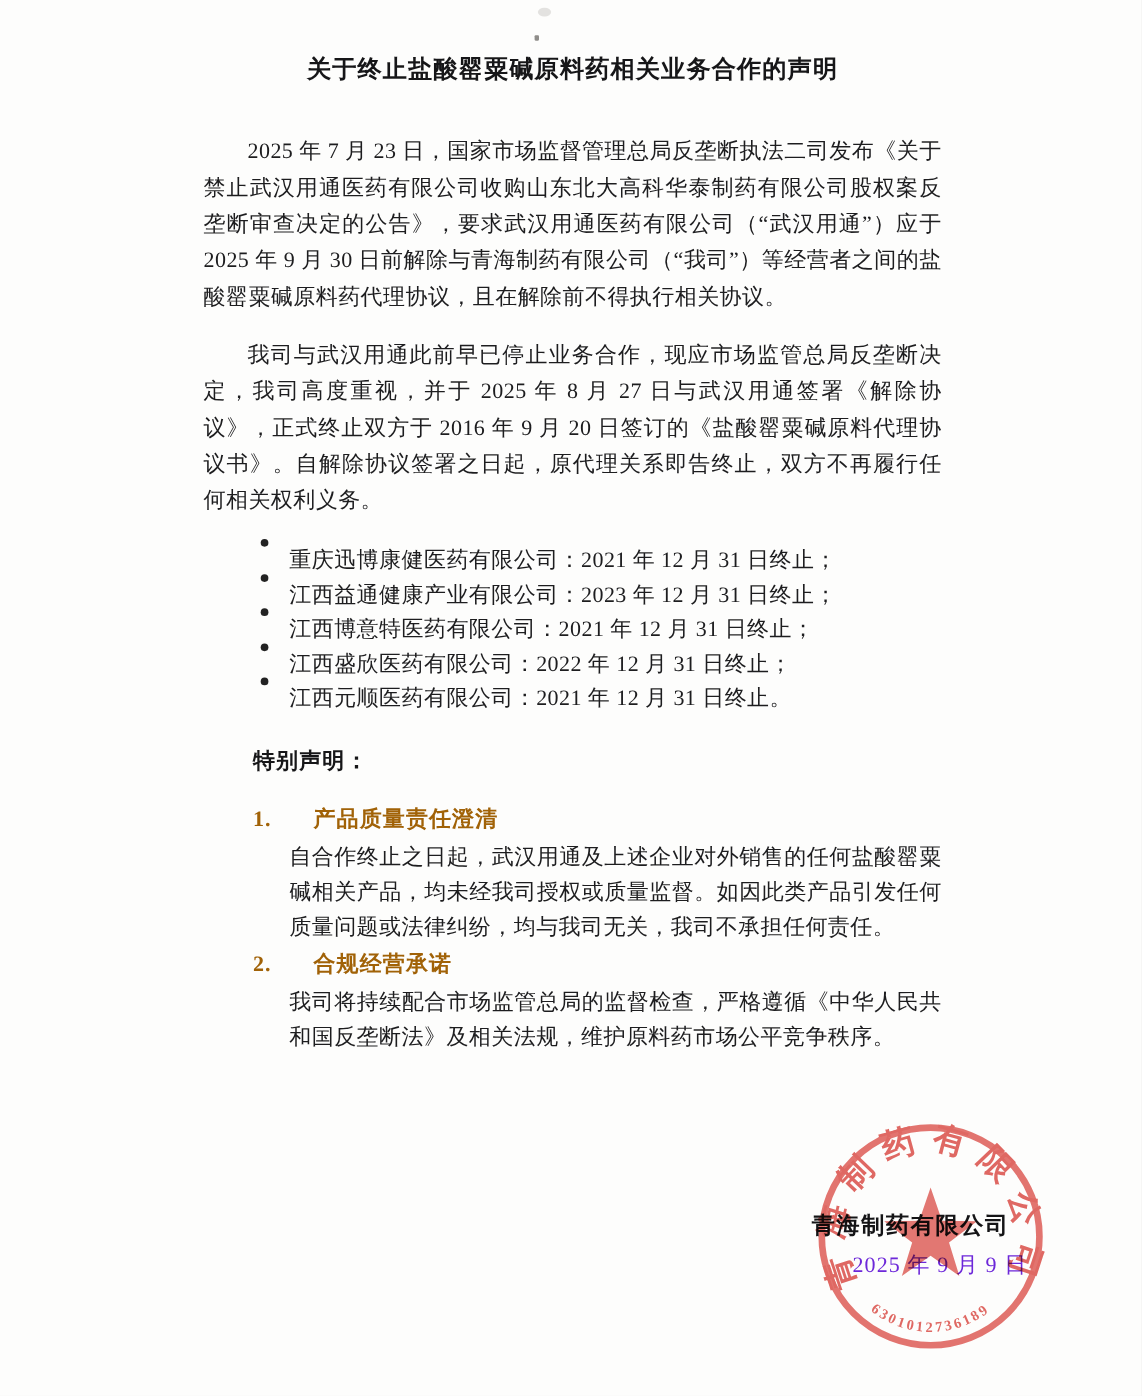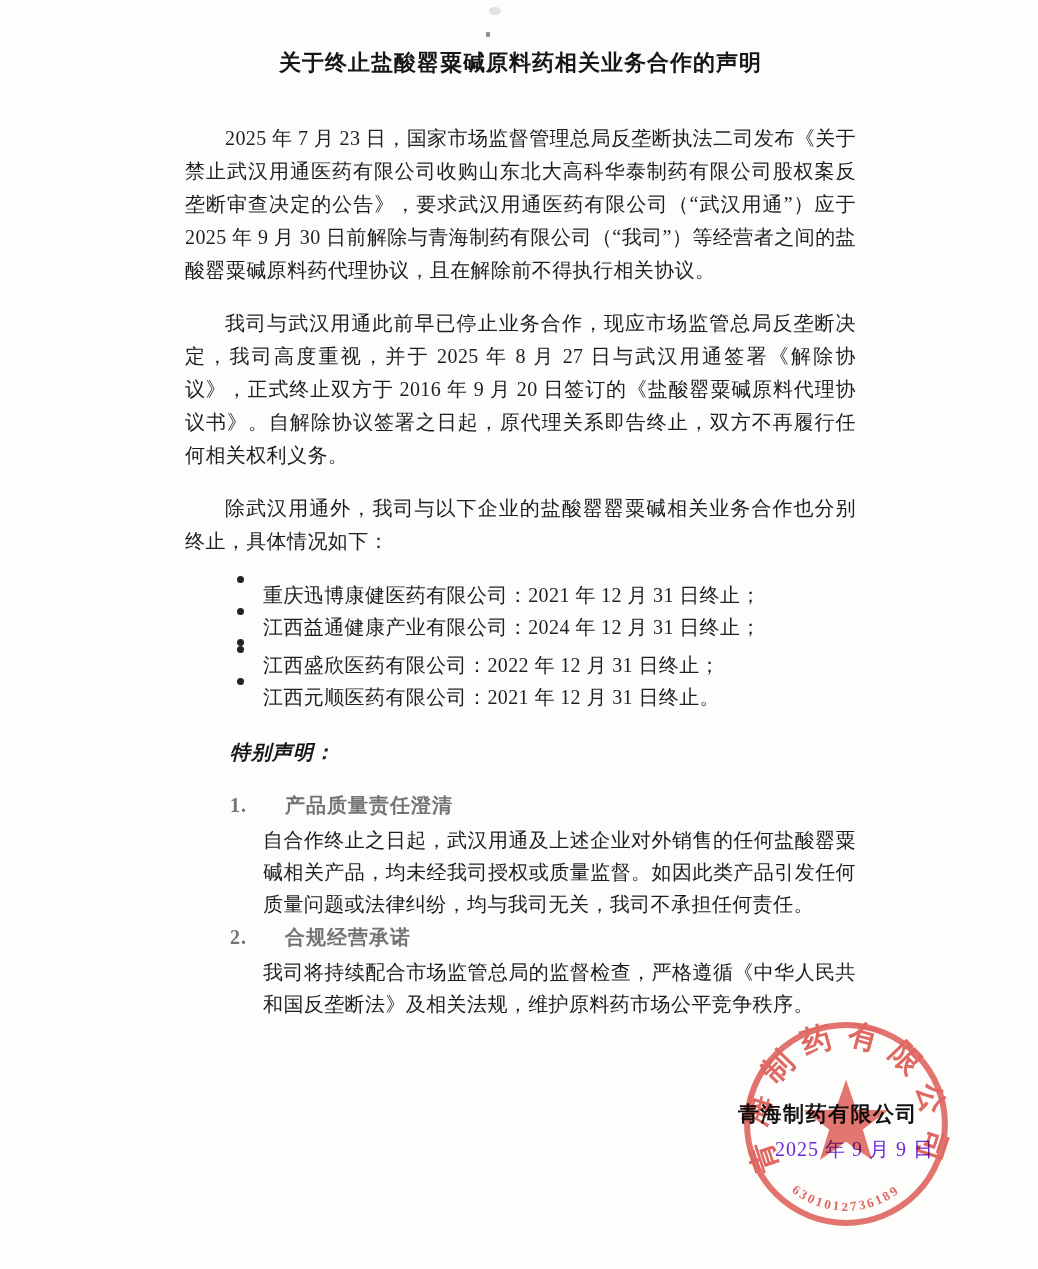--- a/index.html
+++ b/index.html
@@ -55,31 +55,30 @@
     margin-right:19px;
     position:relative; top:-4px;
   }
   .special-heading{
     font-family:"Liberation Sans", sans-serif;
     font-weight:bold;
     font-size:20px;
     letter-spacing:1px;
     color:#161618;
     margin:26px 0 0 45px;
-    font-style:italic;
   }
   .numbered-item{ margin-top:26px; }
   .numbered-item + .numbered-item{ margin-top:4px; }
   .item-head{
     padding-left:45px;
     font-family:"Liberation Sans", sans-serif;
     font-weight:bold;
     font-size:20px;
     letter-spacing:1px;
-    color:#737373;
+    color:#a16207;
   }
   .item-num{
     display:inline-block;
     width:55px;
     font-family:"Liberation Serif", serif;
     font-weight:bold;
   }
   .item-body{
     margin:5px 0 0 78px;
     font-size:20px;
@@ -136,33 +135,33 @@
 
   <div class="speck-1"></div>
   <div class="speck-2"></div>
 
   <div class="content">
 
     <h1 class="doc-title">关于终止盐酸罂粟碱原料药相关业务合作的声明</h1>
 
     <p class="para">2025 年 7 月 23 日，国家市场监督管理总局反垄断执法二司发布《关于禁止武汉用通医药有限公司收购山东北大高科华泰制药有限公司股权案反垄断审查决定的公告》，要求武汉用通医药有限公司（“武汉用通”）应于 2025 年 9 月 30 日前解除与青海制药有限公司（“我司”）等经营者之间的盐酸罂粟碱原料药代理协议，且在解除前不得执行相关协议。</p>
     <p class="para">我司与武汉用通此前早已停止业务合作，现应市场监管总局反垄断决定，我司高度重视，并于 2025 年 8 月 27 日与武汉用通签署《解除协议》，正式终止双方于 2016 年 9 月 20 日签订的《盐酸罂粟碱原料代理协议书》。自解除协议签署之日起，原代理关系即告终止，双方不再履行任何相关权利义务。</p>
-    <p class="para">除武汉用通外，我司与以下企业的盐酸罂罂粟碱相关业务合作也分别终止，具体情况如下：</p>
 
     <ul class="bullet-list">
       <li class="bullet-item">
         <span class="bullet-dot"></span>
         <span>重庆迅博康健医药有限公司：2021 年 12 月 31 日终止；</span>
       </li>
       <li class="bullet-item">
         <span class="bullet-dot"></span>
-        <span>江西益通健康产业有限公司：2024 年 12 月 31 日终止；</span>
-      </li>
-      <li class="bullet-item">
-        <span class="bullet-dot"></span>
+        <span>江西益通健康产业有限公司：2023 年 12 月 31 日终止；</span>
+      </li>
+      <li class="bullet-item">
+        <span class="bullet-dot"></span>
+        <span>江西博意特医药有限公司：2021 年 12 月 31 日终止；</span>
       </li>
       <li class="bullet-item">
         <span class="bullet-dot"></span>
         <span>江西盛欣医药有限公司：2022 年 12 月 31 日终止；</span>
       </li>
       <li class="bullet-item">
         <span class="bullet-dot"></span>
         <span>江西元顺医药有限公司：2021 年 12 月 31 日终止。</span>
       </li>
     </ul>

